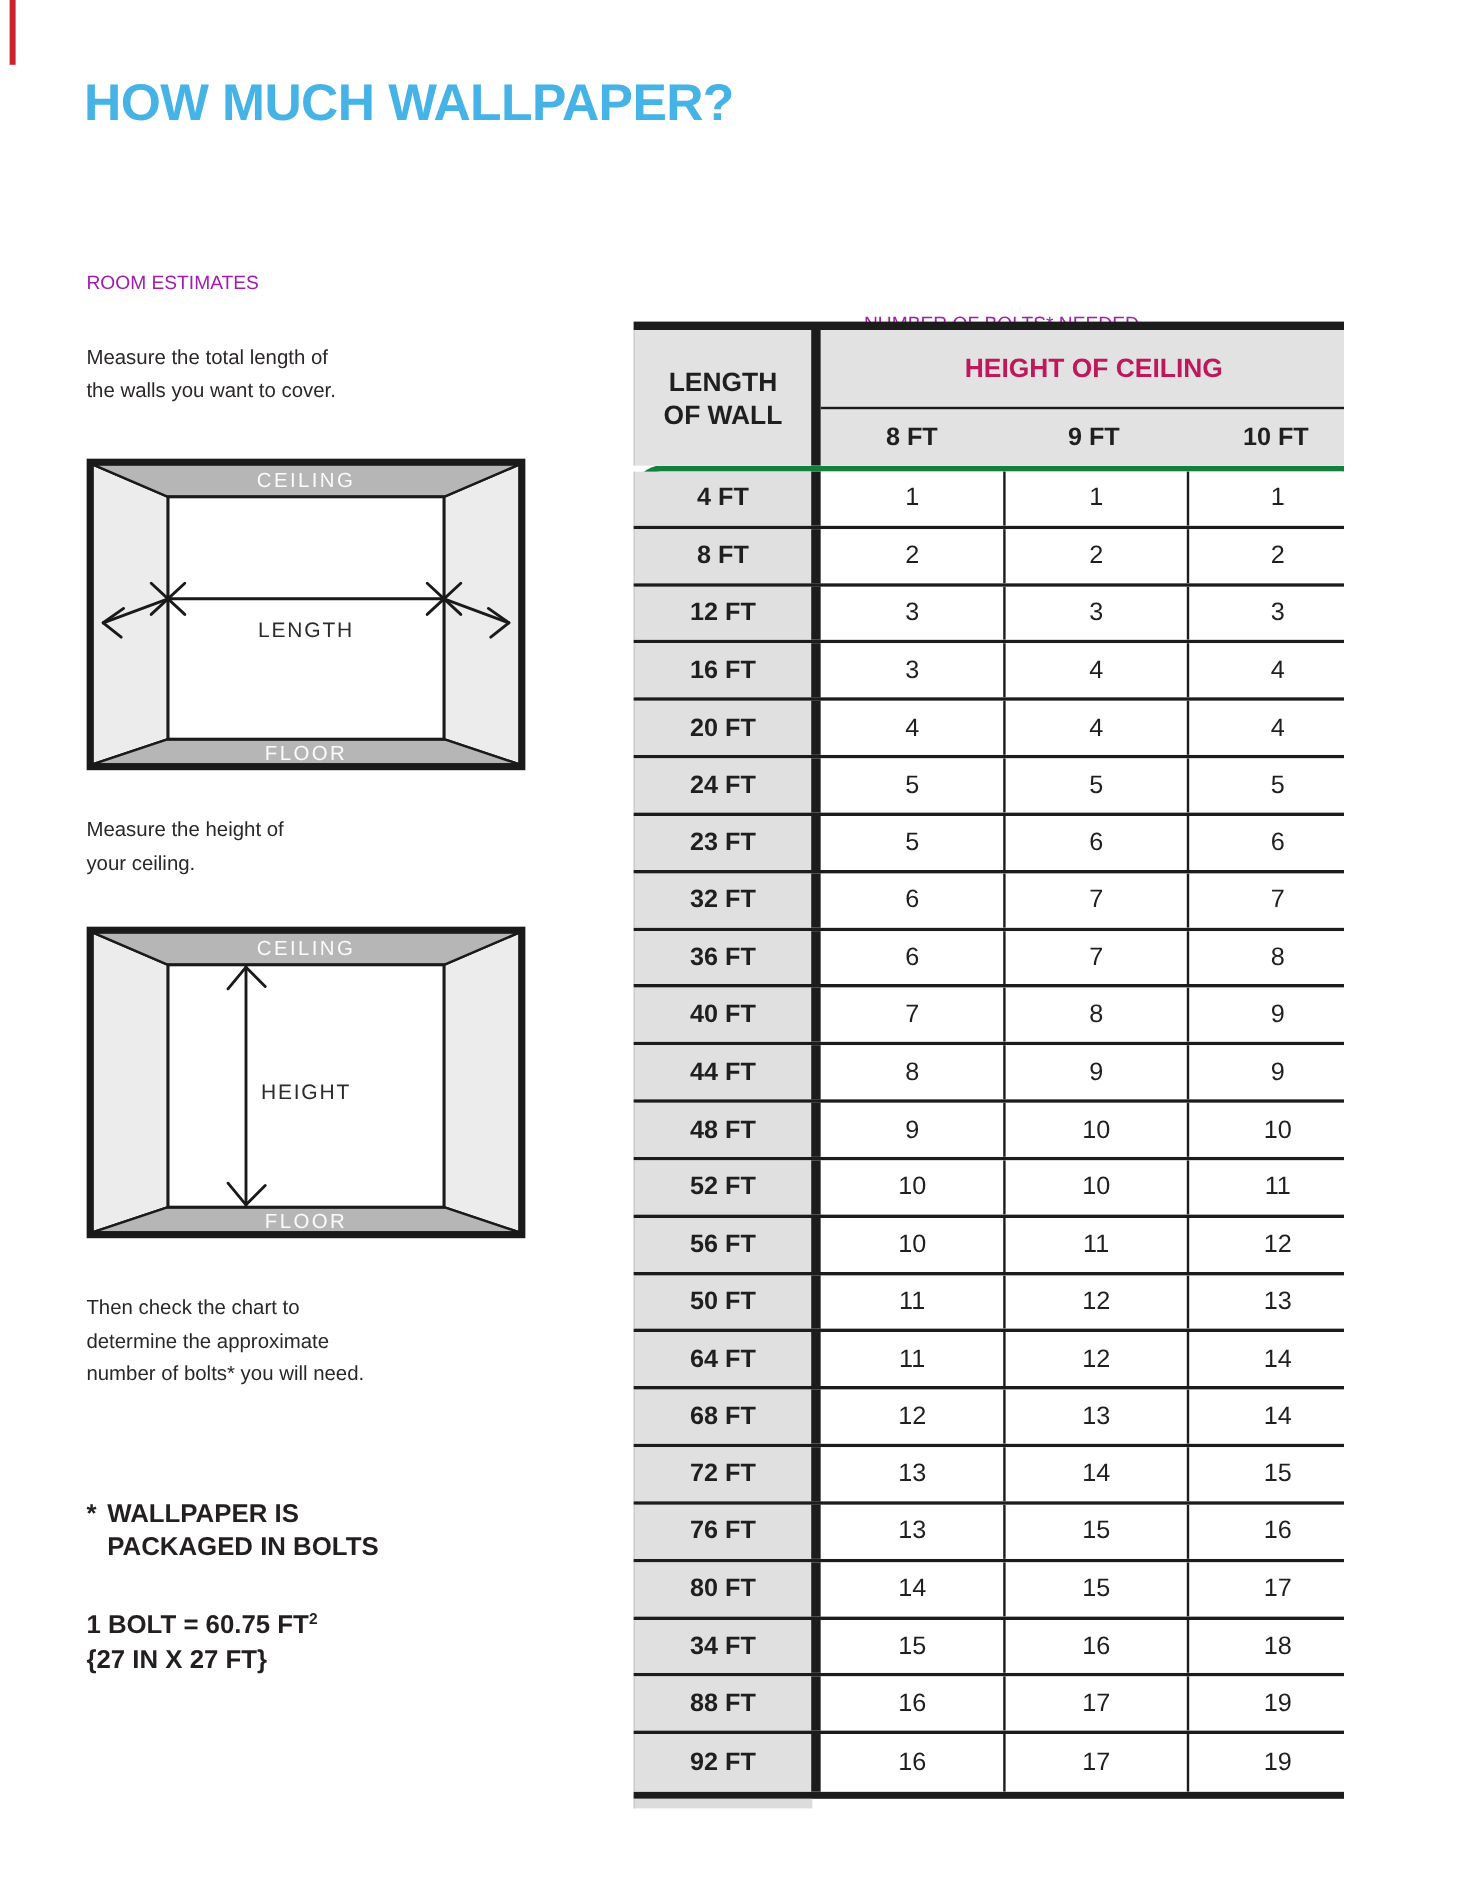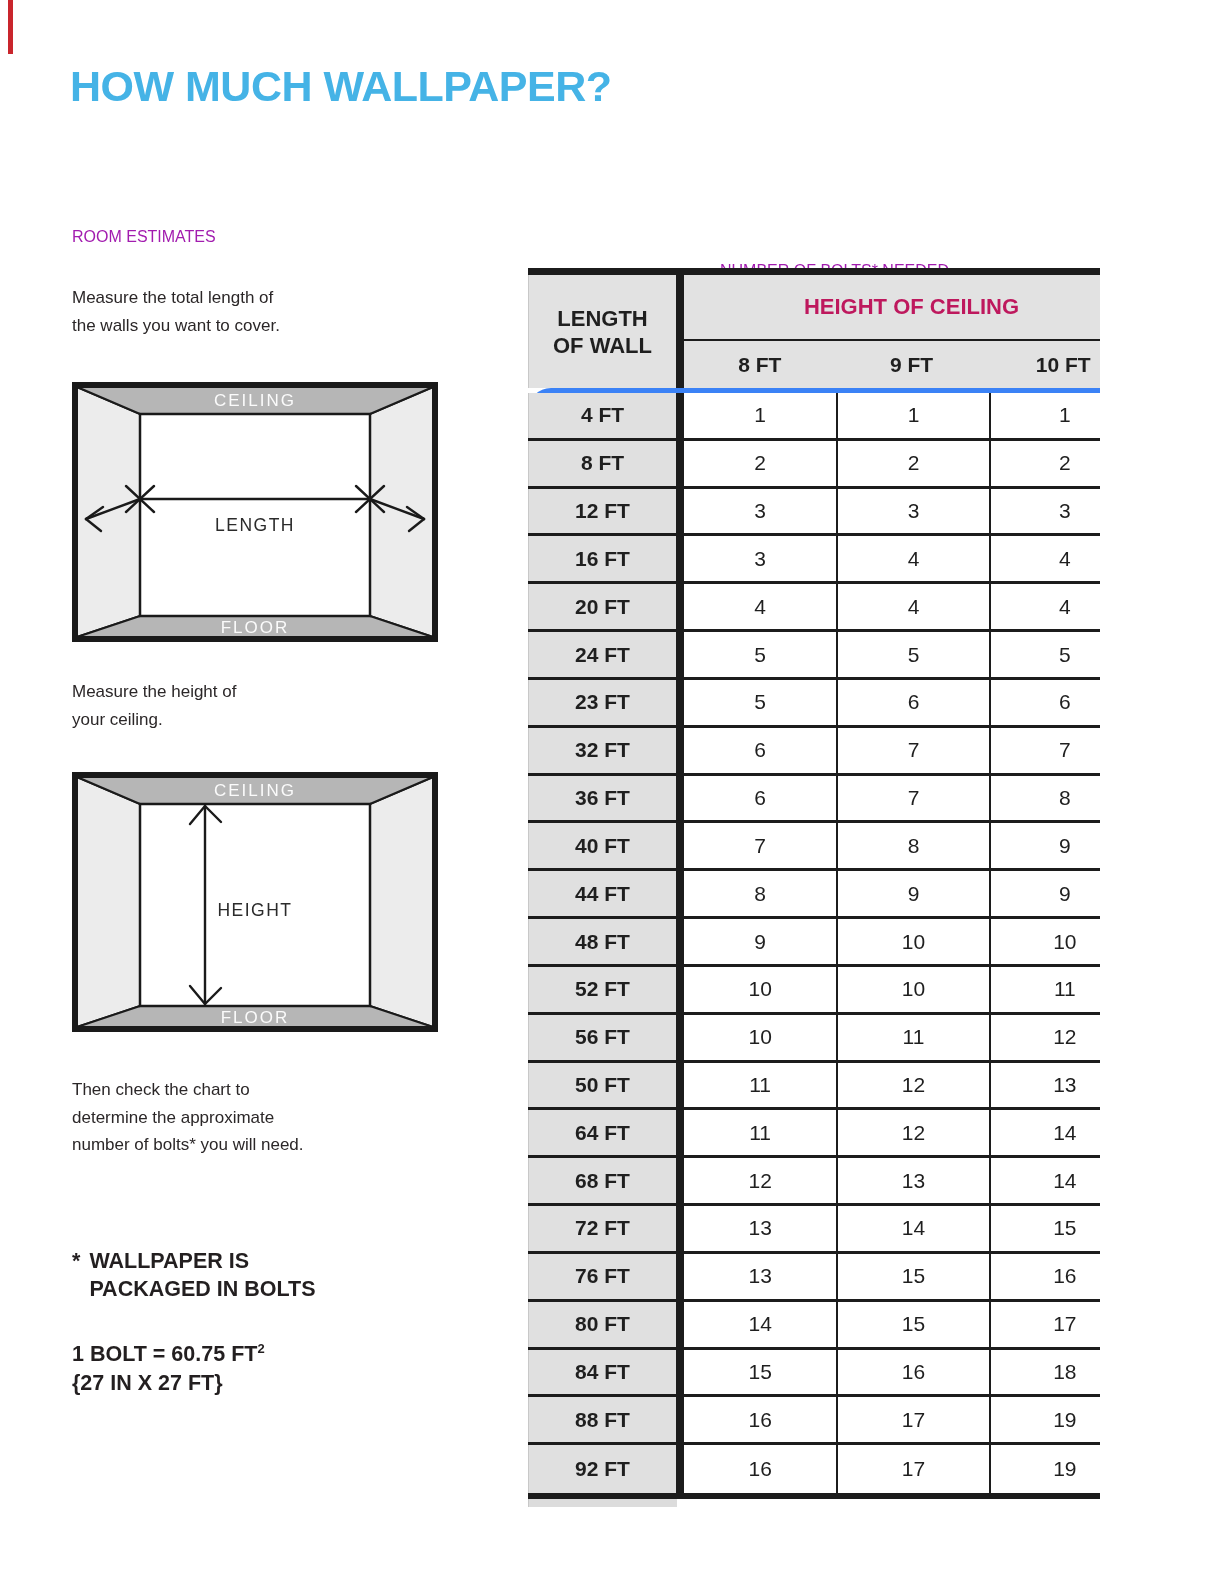--- a/index.html
+++ b/index.html
@@ -1,19 +1,20 @@
 <!DOCTYPE html>
 <html><head>
 <meta charset="utf-8">
 <style>
   html,body { margin:0; padding:0; background:#ffffff; }
   .page {
     position:relative; width:1100px; height:1571px; overflow:hidden;
     background:#ffffff; font-family:"Liberation Sans","DejaVu Sans",sans-serif;
     color:#2b2728;
+    padding-left:20px;
   }
   .edge-mark { position:absolute; left:8px; top:0; width:5px; height:54px; background:#c9252c; }
 
   .title {
     position:absolute; left:70px; top:62px; margin:0;
     font-size:43px; font-weight:700; letter-spacing:-0.5px; color:#45b3e6;
   }
   .section-head {
     position:absolute; margin:0; font-size:16px; font-weight:400; color:#a21caf;
   }
@@ -65,21 +66,21 @@
   .t-group {
     height:64px; display:flex; align-items:center; justify-content:center;
     font-weight:700; font-size:22px; color:#be185d;
   }
   .t-group-rule { height:2px; background:#1c1c1c; }
   .t-subheads { flex:1; display:grid; grid-template-columns:1fr 1fr 1fr; }
   .t-subhead {
     display:flex; align-items:center; justify-content:center;
     font-weight:700; font-size:21px; color:#1f1f1f;
   }
-  .t-body { border-top:5px solid #3b82f6;border-radius:23px; }
+  .t-body { border-top:5px solid #15803d;border-radius:23px; }
   .t-row {
     display:grid; grid-template-columns:148px 8px 1fr 1fr 1fr;
     height:47.83px; box-sizing:border-box; border-bottom:3px solid #1c1c1c;
   }
   .t-row:last-child { border-bottom:none; }
   .t-label {
     background:#e0e0e0; border-left:1px solid #c8c8c8;
     display:flex; align-items:center; justify-content:center;
     font-weight:700; font-size:21px; color:#1f1f1f;
   }
@@ -342,21 +343,21 @@
 
   <div class="t-row">
     <div class="t-label">80 FT</div>
     <div class="t-div"></div>
     <div class="t-cell">14</div>
     <div class="t-cell">15</div>
     <div class="t-cell">17</div>
   </div>
 
   <div class="t-row">
-    <div class="t-label">84 FT</div>
+    <div class="t-label">34 FT</div>
     <div class="t-div"></div>
     <div class="t-cell">15</div>
     <div class="t-cell">16</div>
     <div class="t-cell">18</div>
   </div>
 
   <div class="t-row">
     <div class="t-label">88 FT</div>
     <div class="t-div"></div>
     <div class="t-cell">16</div>

